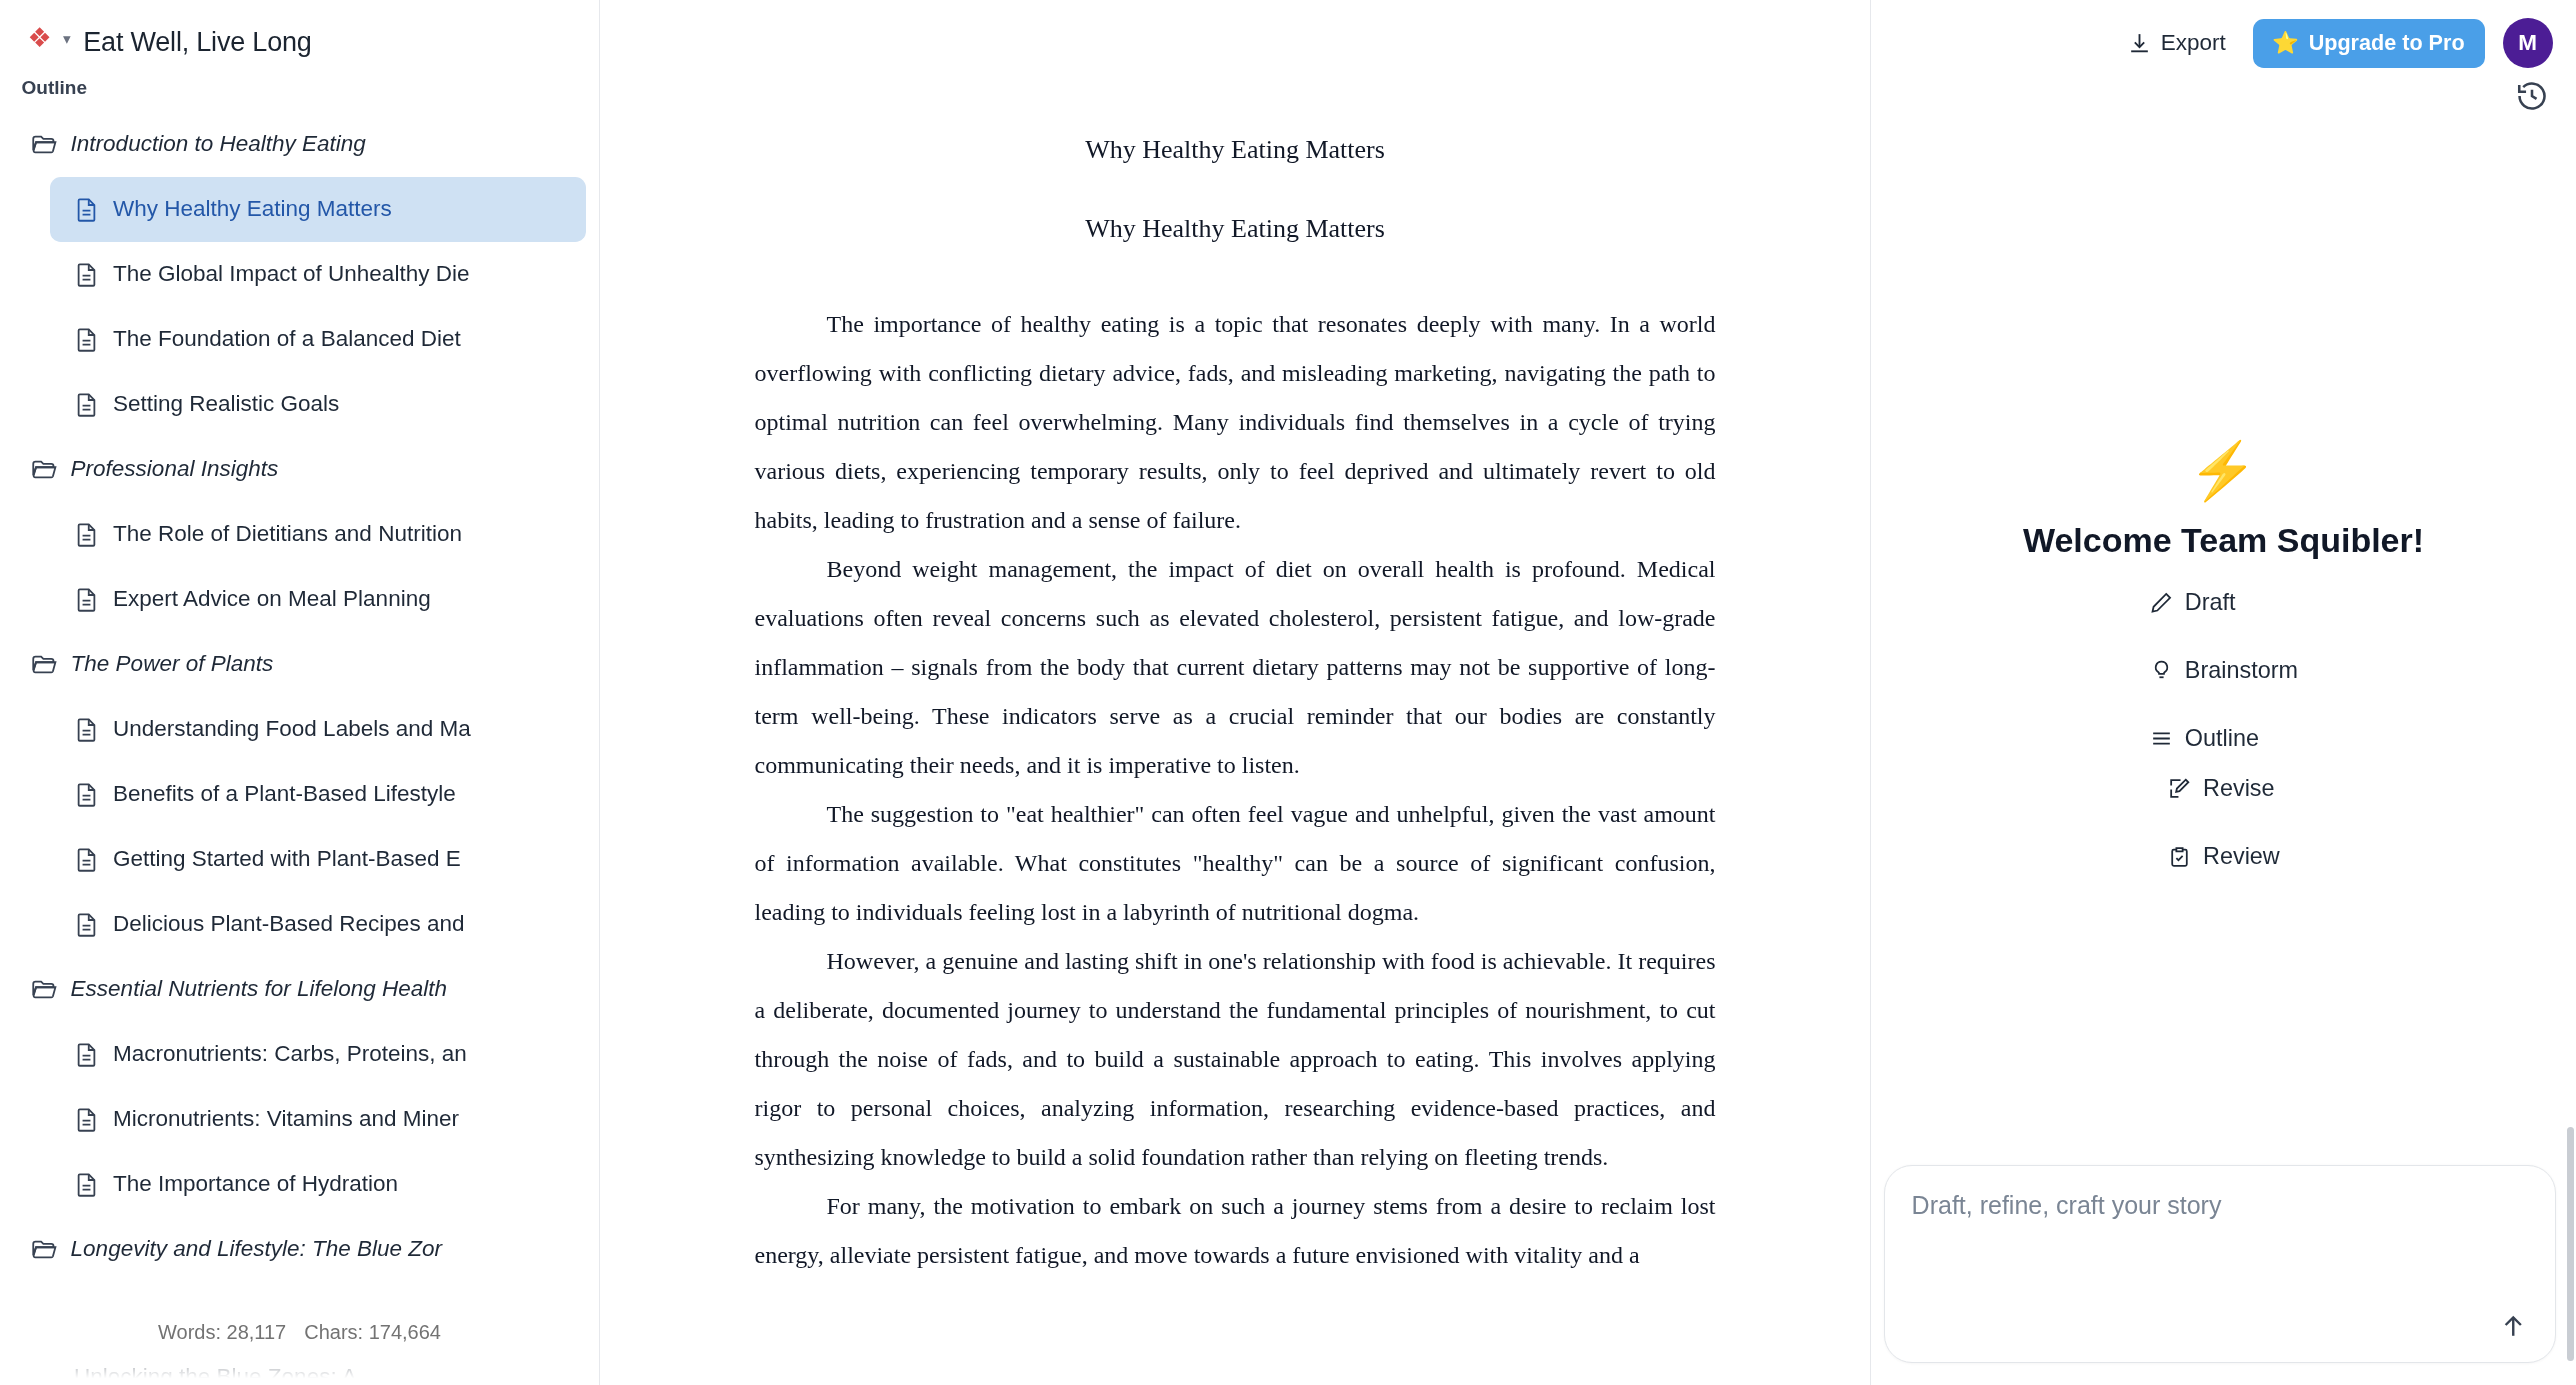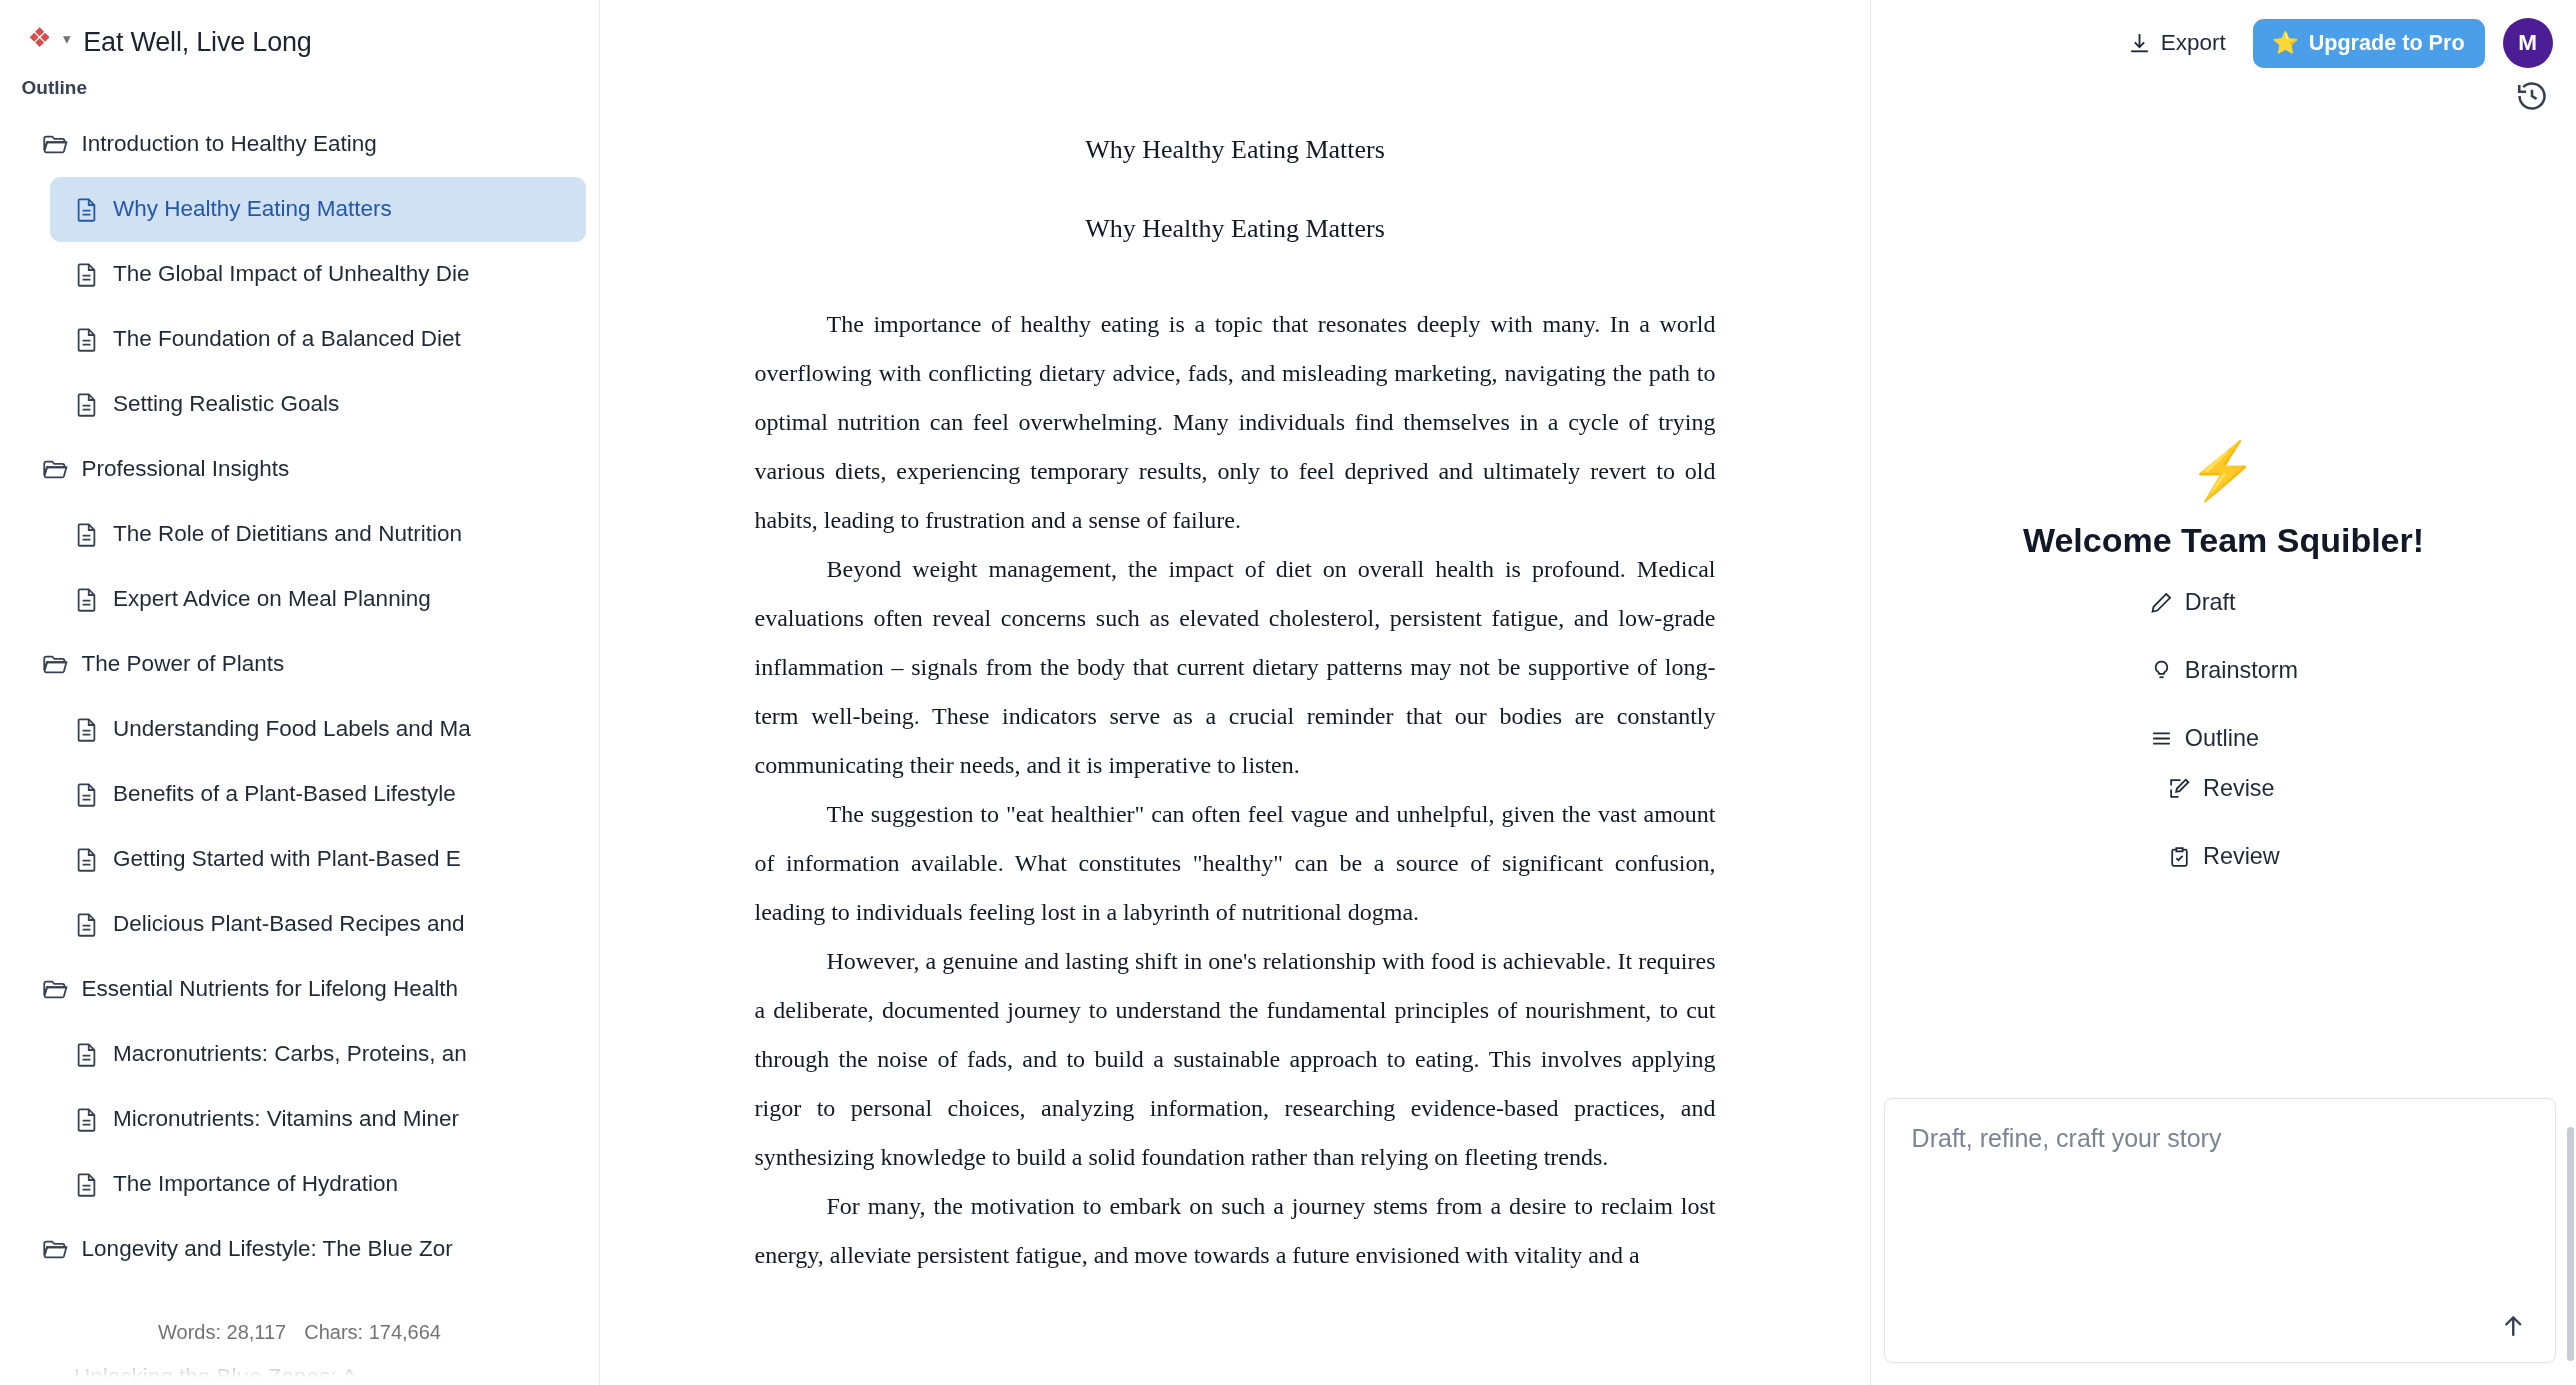--- a/index.html
+++ b/index.html
@@ -64,21 +64,21 @@
   }
   .outline-row {
     display: flex;
     align-items: center;
     gap: 12.6px;
     height: 65px;
     padding-left: 30.5px;
     white-space: nowrap;
     overflow: hidden;
   }
-  .outline-row.chapter { padding-left: 42px; }
+  .outline-row.chapter { padding-left: 31px; font-style: italic; }
   .outline-row.section {
     padding-left: 74px;
     margin: 0 12.6px 0 50px;
     border-radius: 10.8px;
     padding-left: 23.4px;
   }
   .outline-row.section.active {
     background: #cfe1f3;
   }
   .outline-row.section.active .outline-text { color: #2357a8; }
@@ -248,23 +248,23 @@
     font-size: 23.4px;
     color: #1f2937;
     cursor: pointer;
   }
   .action svg { width: 25px; height: 25px; flex: none; }
 
   .composer {
     position: absolute;
     left: 12.6px; right: 20px;
     bottom: 21.6px;
-    height: 265px;
+    height: 198px;
     border: 1.8px solid #e3e6ea;
-    border-radius: 8px;
+    border-radius: 28px;
     background: #ffffff;
     box-shadow: 0 0.9px 2.7px rgba(0,0,0,0.04);
     padding: 25px 27px;
   }
   .composer-placeholder {
     font-size: 25px;
     color: #7a8594;
   }
   .send-btn {
     position: absolute;

